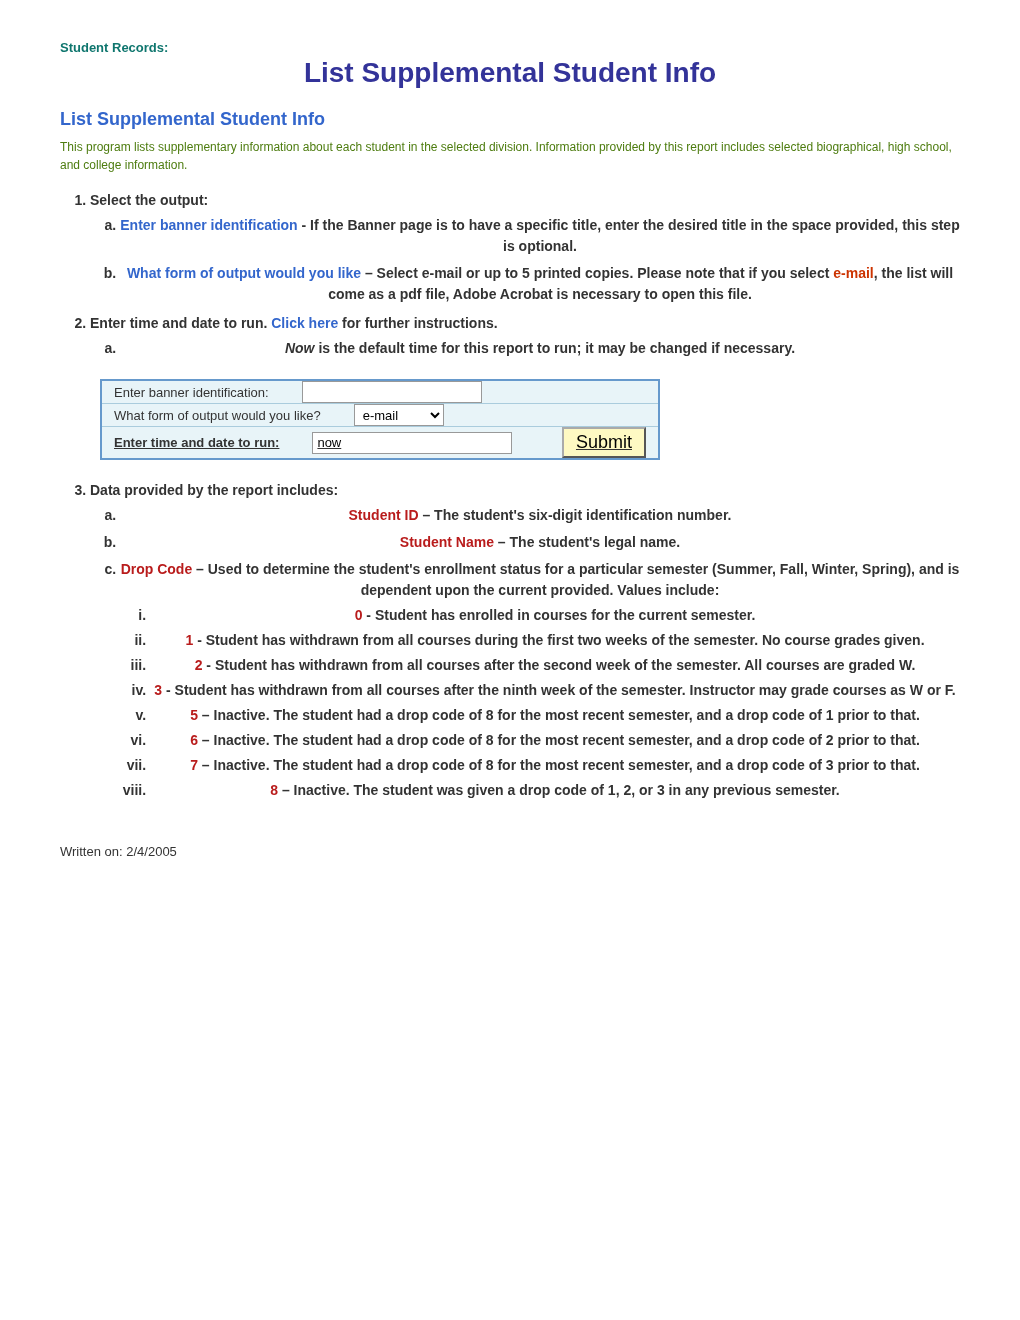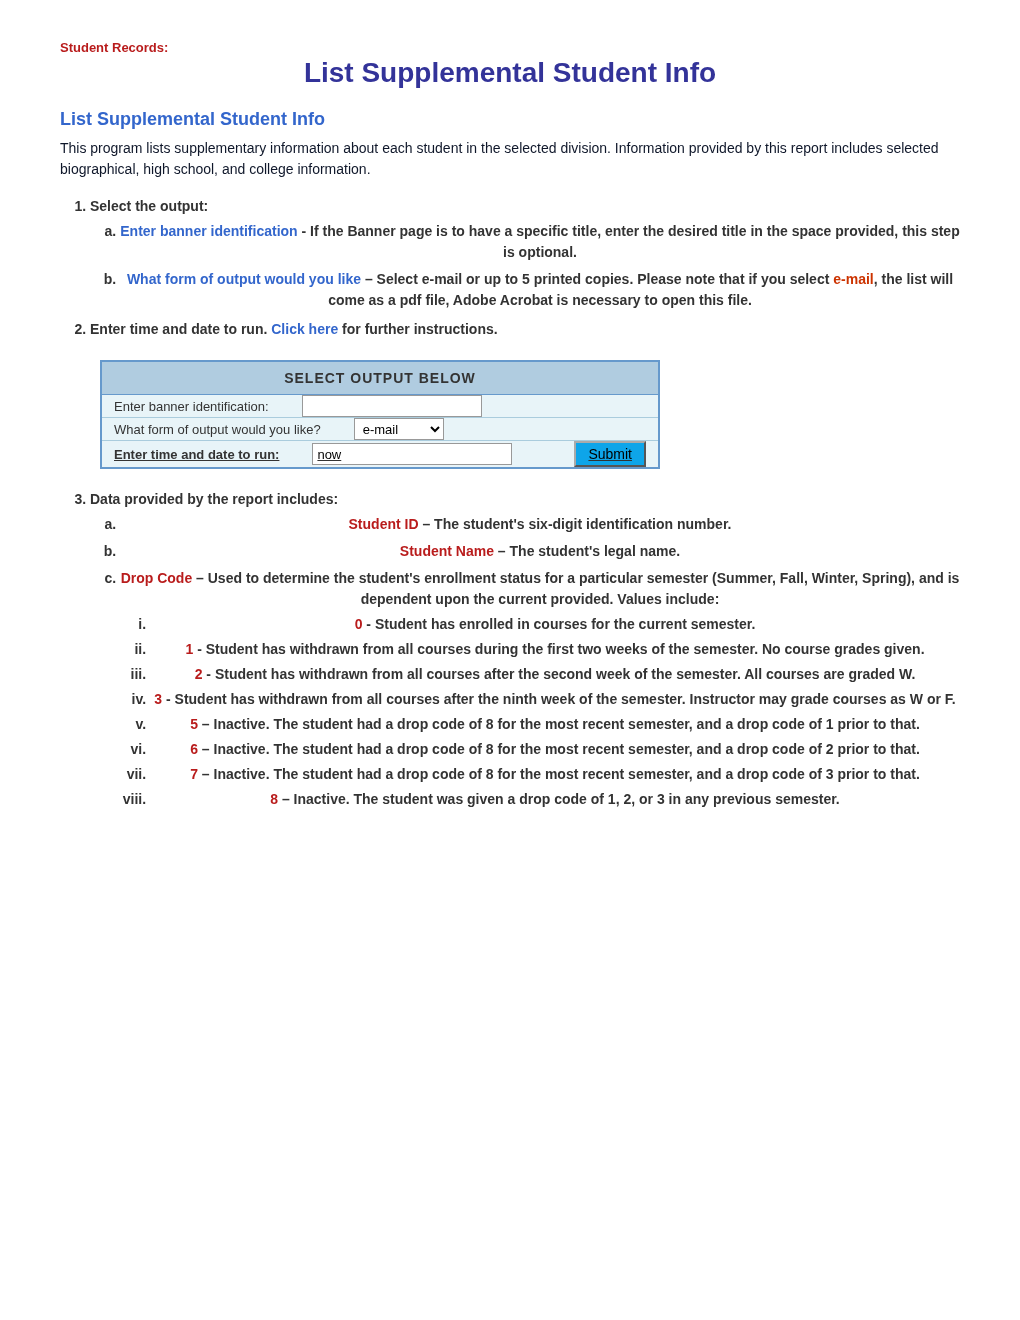--- a/index.html
+++ b/index.html
@@ -10,41 +10,41 @@
     body {
       background: #ffffff;
       font-family: Arial, Helvetica, sans-serif;
       font-size: 14px;
       color: #333333;
       padding: 40px 60px;
       width: 1020px;
       min-height: 1320px;
     }
     .student-records-label {
-      color: #b91c1c;
+      color: #0f766e;
       font-weight: bold;
       font-size: 13px;
       margin-bottom: 2px;
     }
     .page-title {
       font-size: 28px;
       font-weight: bold;
       color: #333399;
       margin-bottom: 20px;
       text-align: center;
     }
     .section-title {
       font-size: 18px;
       color: #3366cc;
       font-weight: bold;
       margin-bottom: 8px;
     }
     .intro-text {
-      font-size: 14px;
-      color: #0f172a;
+      font-size: 12px;
+      color: #4d7c0f;
       margin-bottom: 16px;
       line-height: 1.5;
     }
     ol.main-list {
       margin-left: 30px;
       margin-bottom: 12px;
     }
     ol.main-list > li {
       margin-bottom: 8px;
       line-height: 1.5;
@@ -133,24 +133,24 @@
       background: #ffffff;
       padding: 2px 4px;
       font-size: 13px;
       height: 22px;
       width: 90px;
     }
     .form-input-time {
       width: 200px;
     }
     .submit-btn {
-      background: #0ea5e9;
+      background: #fef9c3;
       border: 2px outset #aaaaaa;
       padding: 3px 12px;
-      font-size: 14px;
+      font-size: 18px;
       cursor: pointer;
       margin-left: auto;
     }
     .footer-text {
       font-size: 13px;
       color: #333333;
       margin-top: 40px;
       line-height: 1.7;
     }
     .colored-term {
@@ -173,25 +173,29 @@
       <li>
         <a href="#" class="link-blue">Enter banner identification</a><span> - If the Banner page is to have a specific title, enter the desired title in the space provided, this step is optional.</span>
       </li>
       <li>
         <a href="#" class="link-blue">What form of output would you like</a><span> – Select e-mail or up to 5 printed copies. Please note that if you select </span><span class="link-orange">e-mail</span><span>, the list will come as a pdf file, Adobe Acrobat is necessary to open this file.</span>
       </li>
     </ol>
   </li>
   <li>
     <span>Enter time and date to run. </span><a href="#" class="link-blue">Click here</a><span> for further instructions.</span>
+    <ol class="sub-list">
+      <li>
+        <em>Now</em><span> is the default time for this report to run; it may be changed if necessary.</span>
+      </li>
+    </ol>
   </li>
 </ol>
 
 <div class="form-container">
-  <div class="form-header">SELECT OUTPUT BELOW</div>
   <div class="form-row">
     <label class="form-label">Enter banner identification:</label>
     <input type="text" class="form-input form-input-wide" placeholder="" style="">
   </div>
   <div class="form-row">
     <label class="form-label">What form of output would you like?</label>
     <select class="form-select">
       <option>e-mail</option>
       <option>printed copies</option>
     </select>
@@ -224,13 +228,14 @@
           <li><span class="colored-term">6</span> – Inactive.  The student had a drop code of 8 for the most recent semester, and a drop code of 2 prior to that.</li>
           <li><span class="colored-term">7</span> – Inactive.  The student had a drop code of 8 for the most recent semester, and a drop code of 3 prior to that.</li>
           <li><span class="colored-term">8</span> – Inactive.  The student was given a drop code of 1, 2, or 3 in any previous semester.</li>
         </ol>
       </li>
     </ol>
   </li>
 </ol>
 
 <div class="footer-text">
+  <div>Written on: 2/4/2005</div>
 </div>
 
 </body></html>

